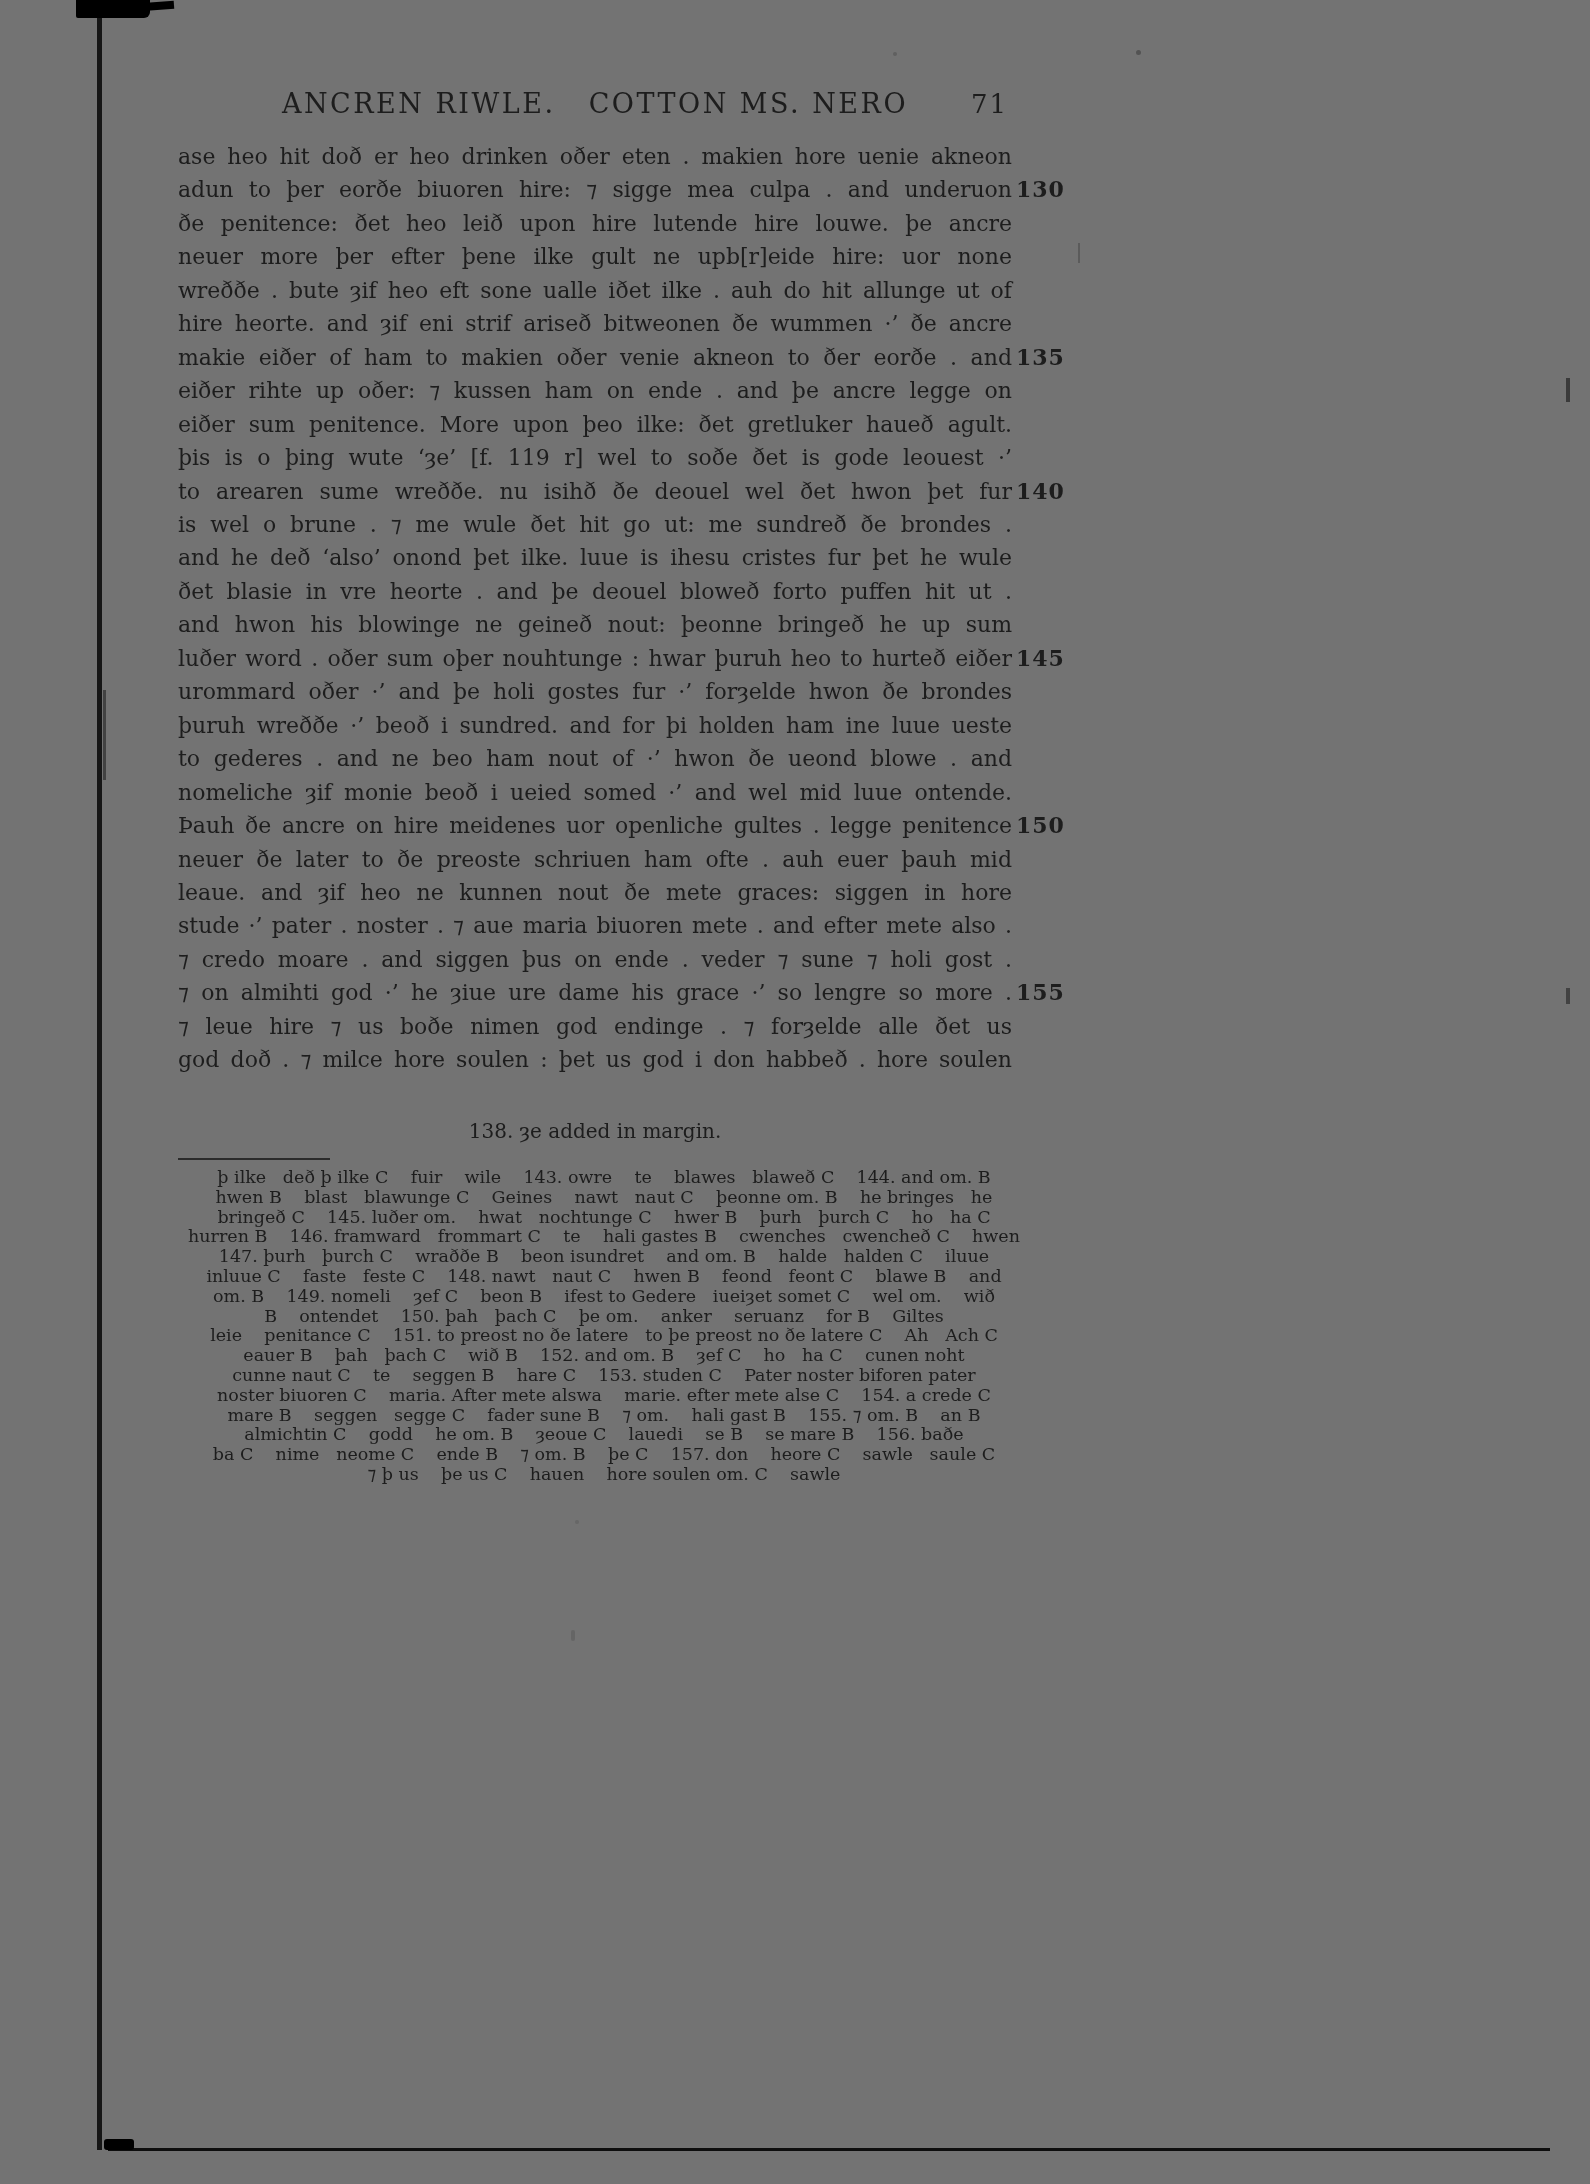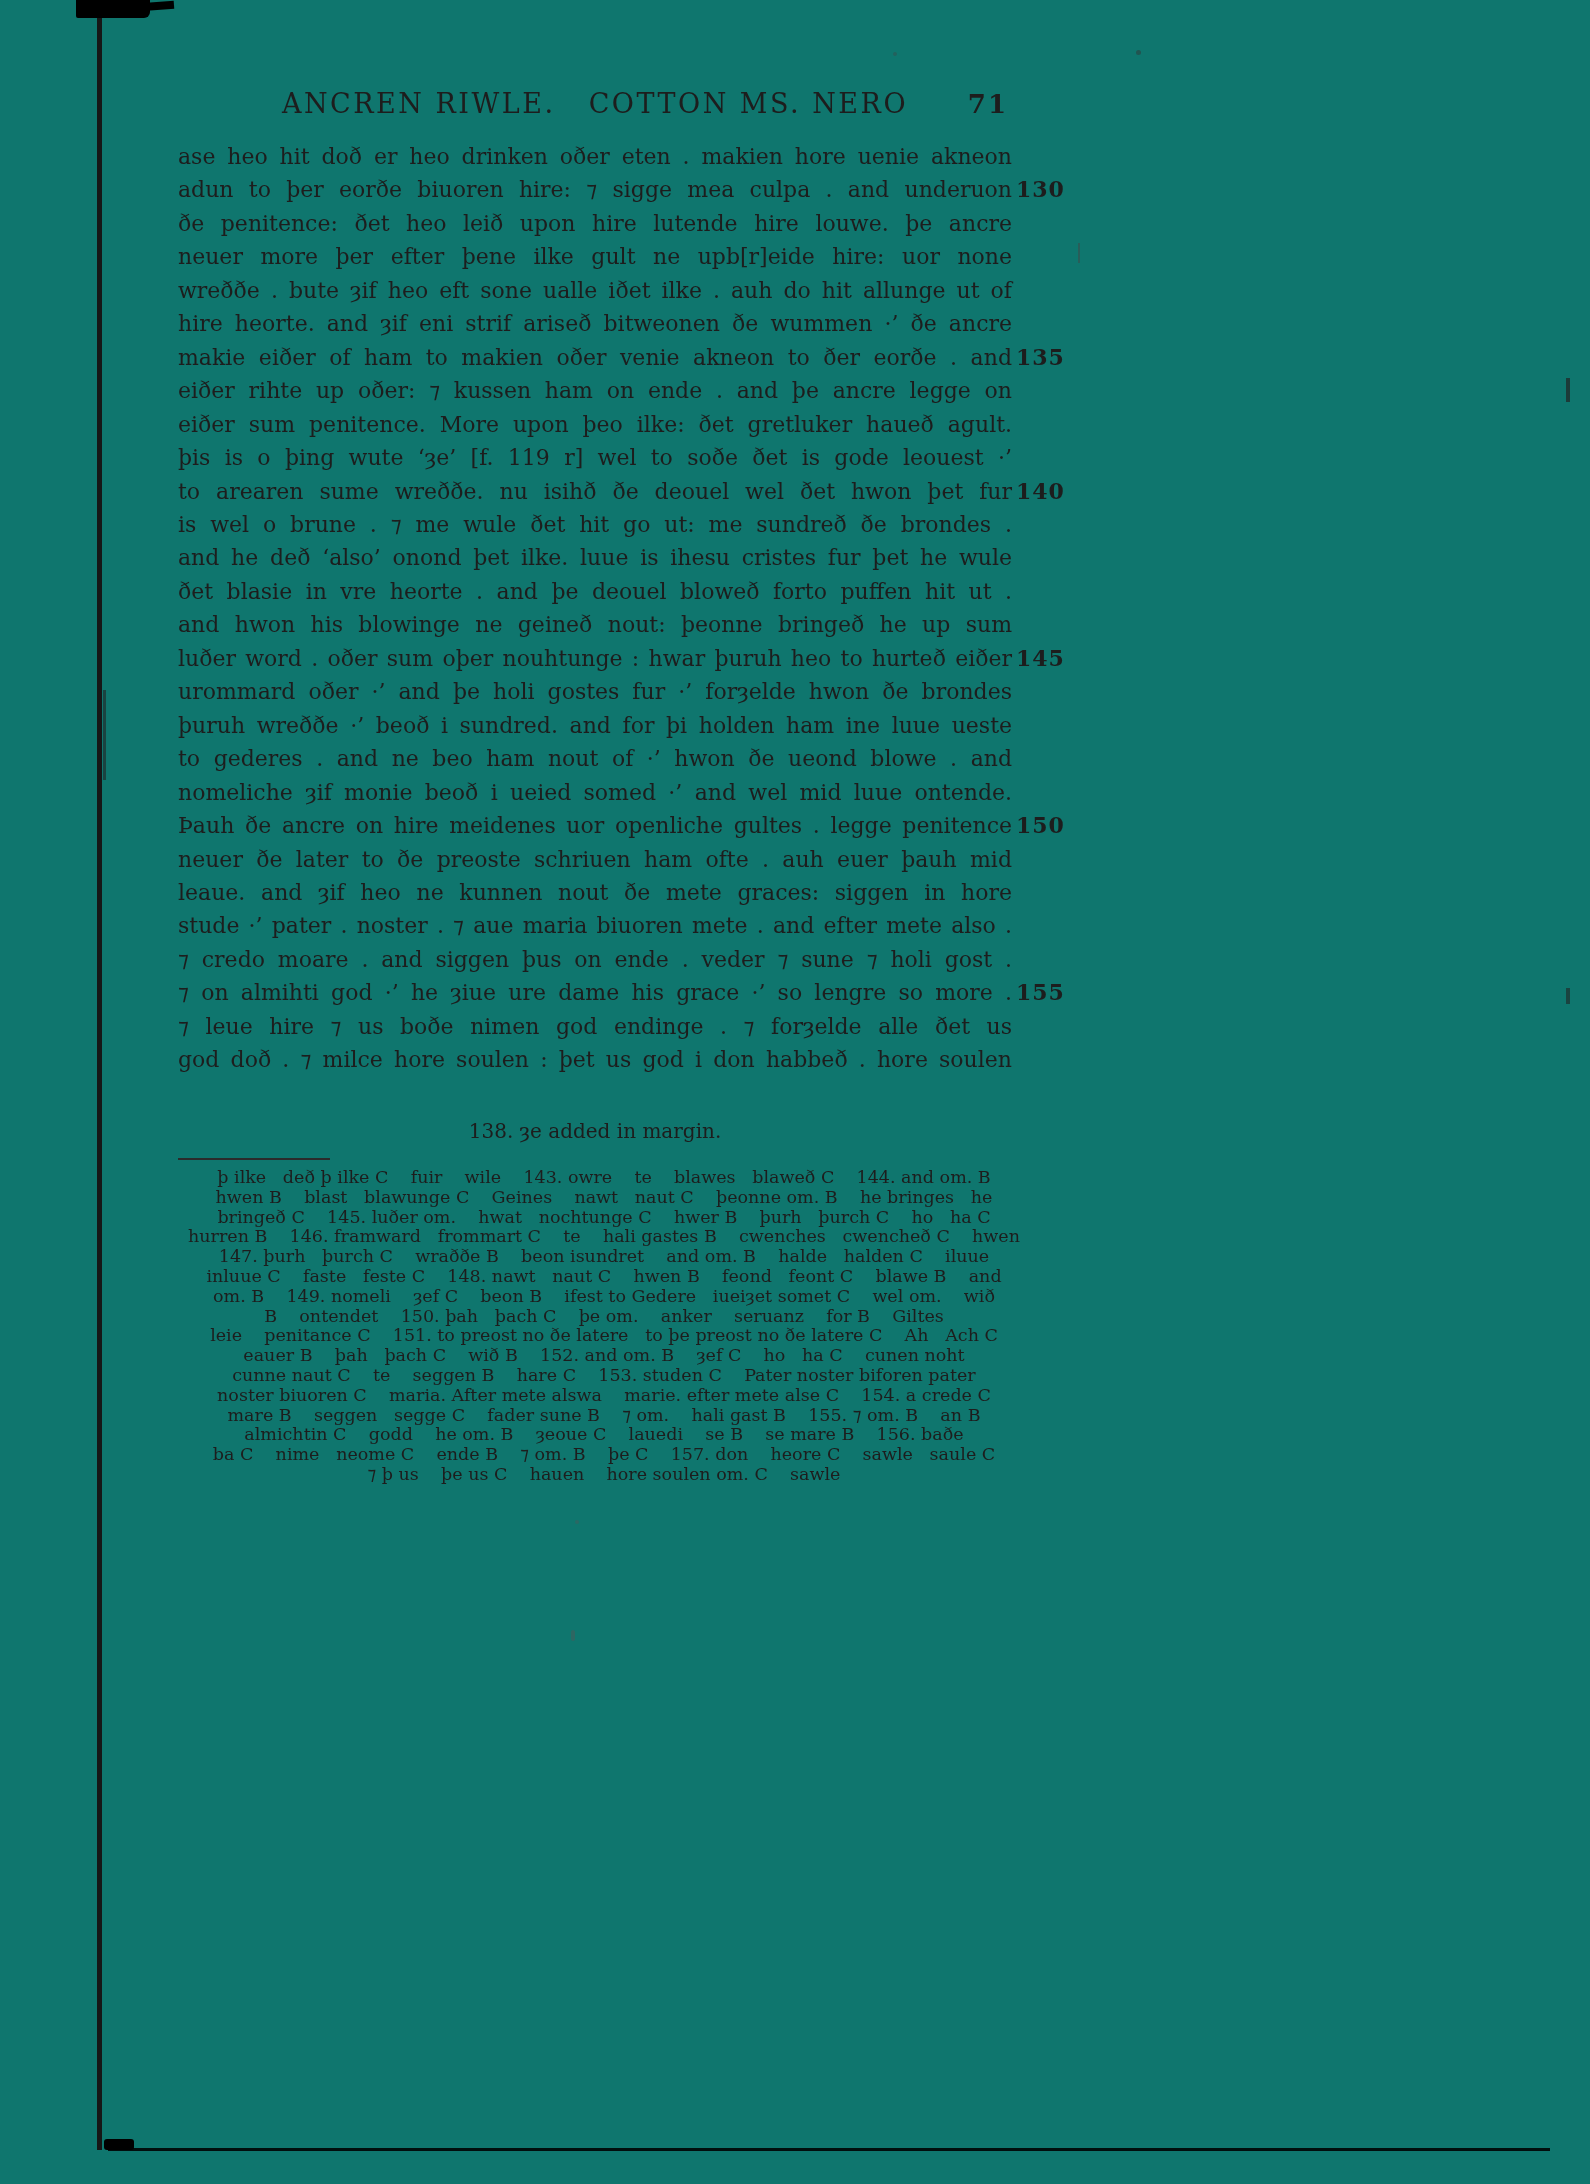--- a/index.html
+++ b/index.html
@@ -1,34 +1,34 @@
 <!DOCTYPE html>
 <html><head>
 <meta charset="utf-8">
 <style>
   html,body{margin:0;padding:0;background:#d9d9d6;}
   .page{
     position:relative;
     width:1590px;height:2184px;
     margin:0 auto;
-    background:#0f766e;
+    background:#737373;
     overflow:hidden;
     font-family:"DejaVu Serif","DejaVu Sans","Liberation Serif",serif;
     color:#1d1d1d;
   }
 
   
   .header{position:absolute;left:178px;top:88px;width:834px;height:40px;}
   .running-title{
     display:block;text-align:center;
     font-size:27px;letter-spacing:2.5px;white-space:pre;
   }
   .folio-number{
     position:absolute;right:4px;top:1px;
-    font-size:26px;letter-spacing:2px;font-weight:bold;
+    font-size:26px;letter-spacing:2px;
   }
 
   
   .text-block{position:absolute;left:178px;top:140px;width:834px;}
   .tl{
     position:relative;
     line-height:33.45px;
     font-size:22px;
     text-align:justify;
     -moz-text-align-last:justify;

